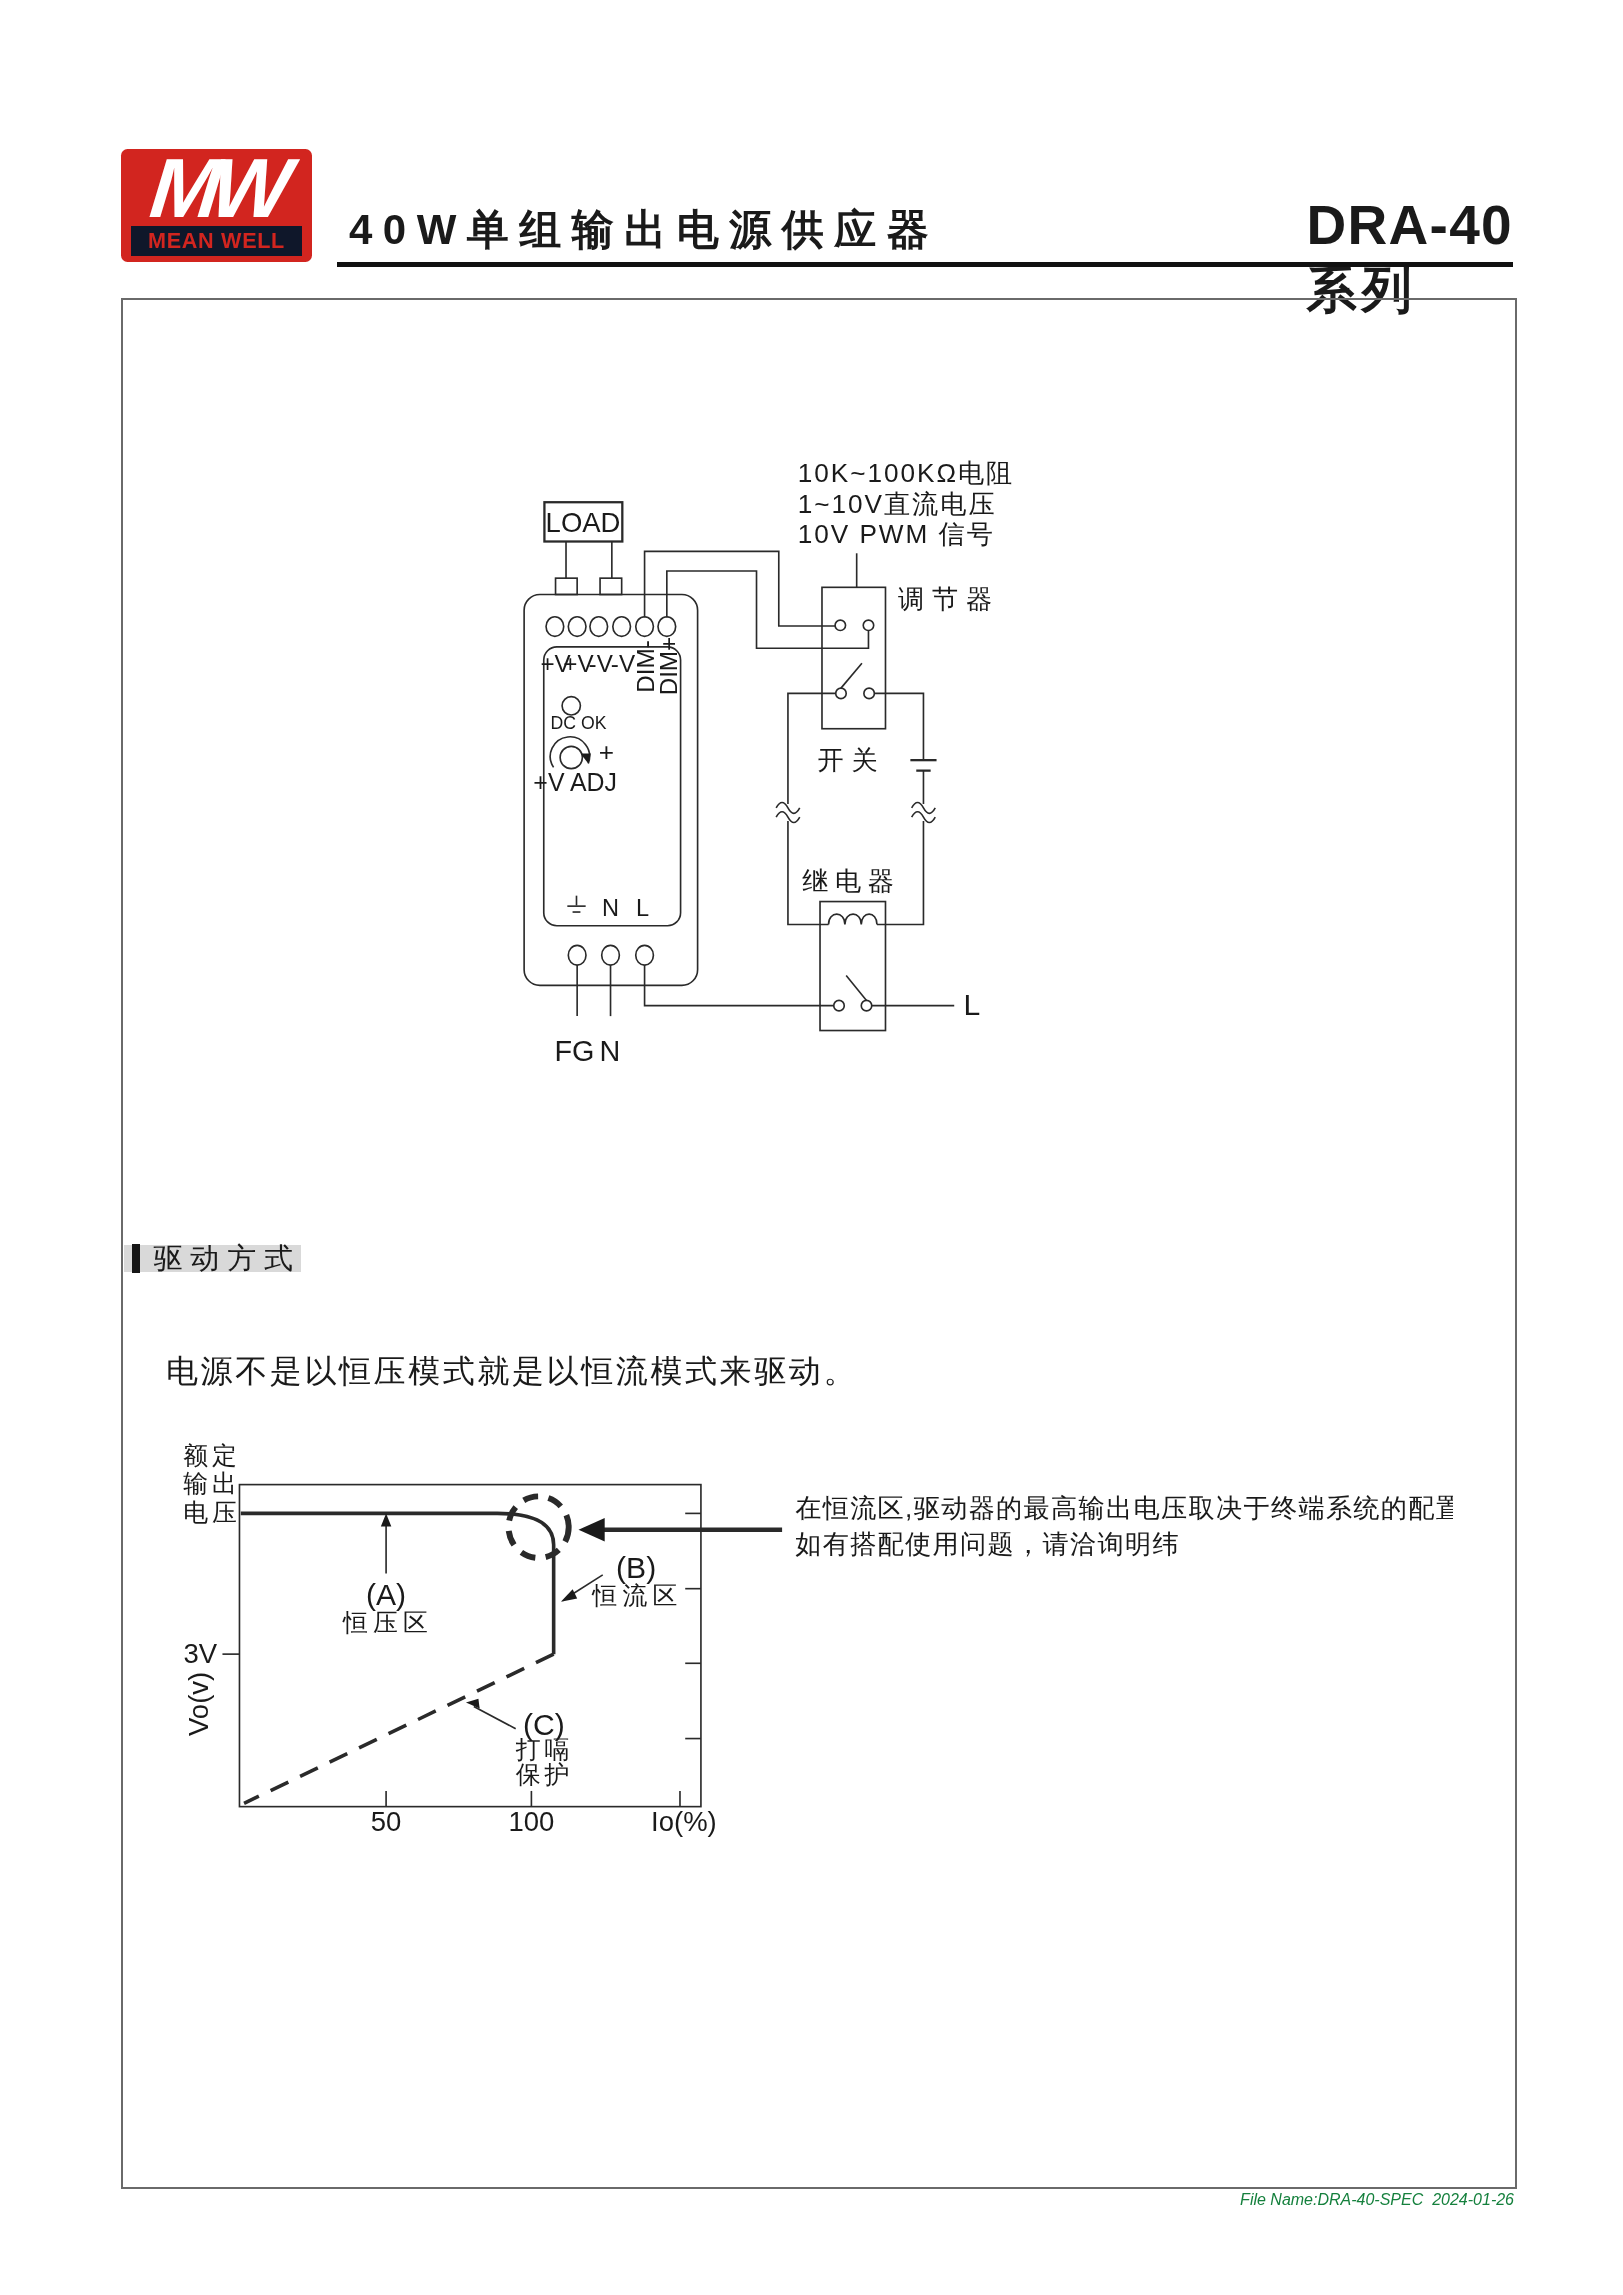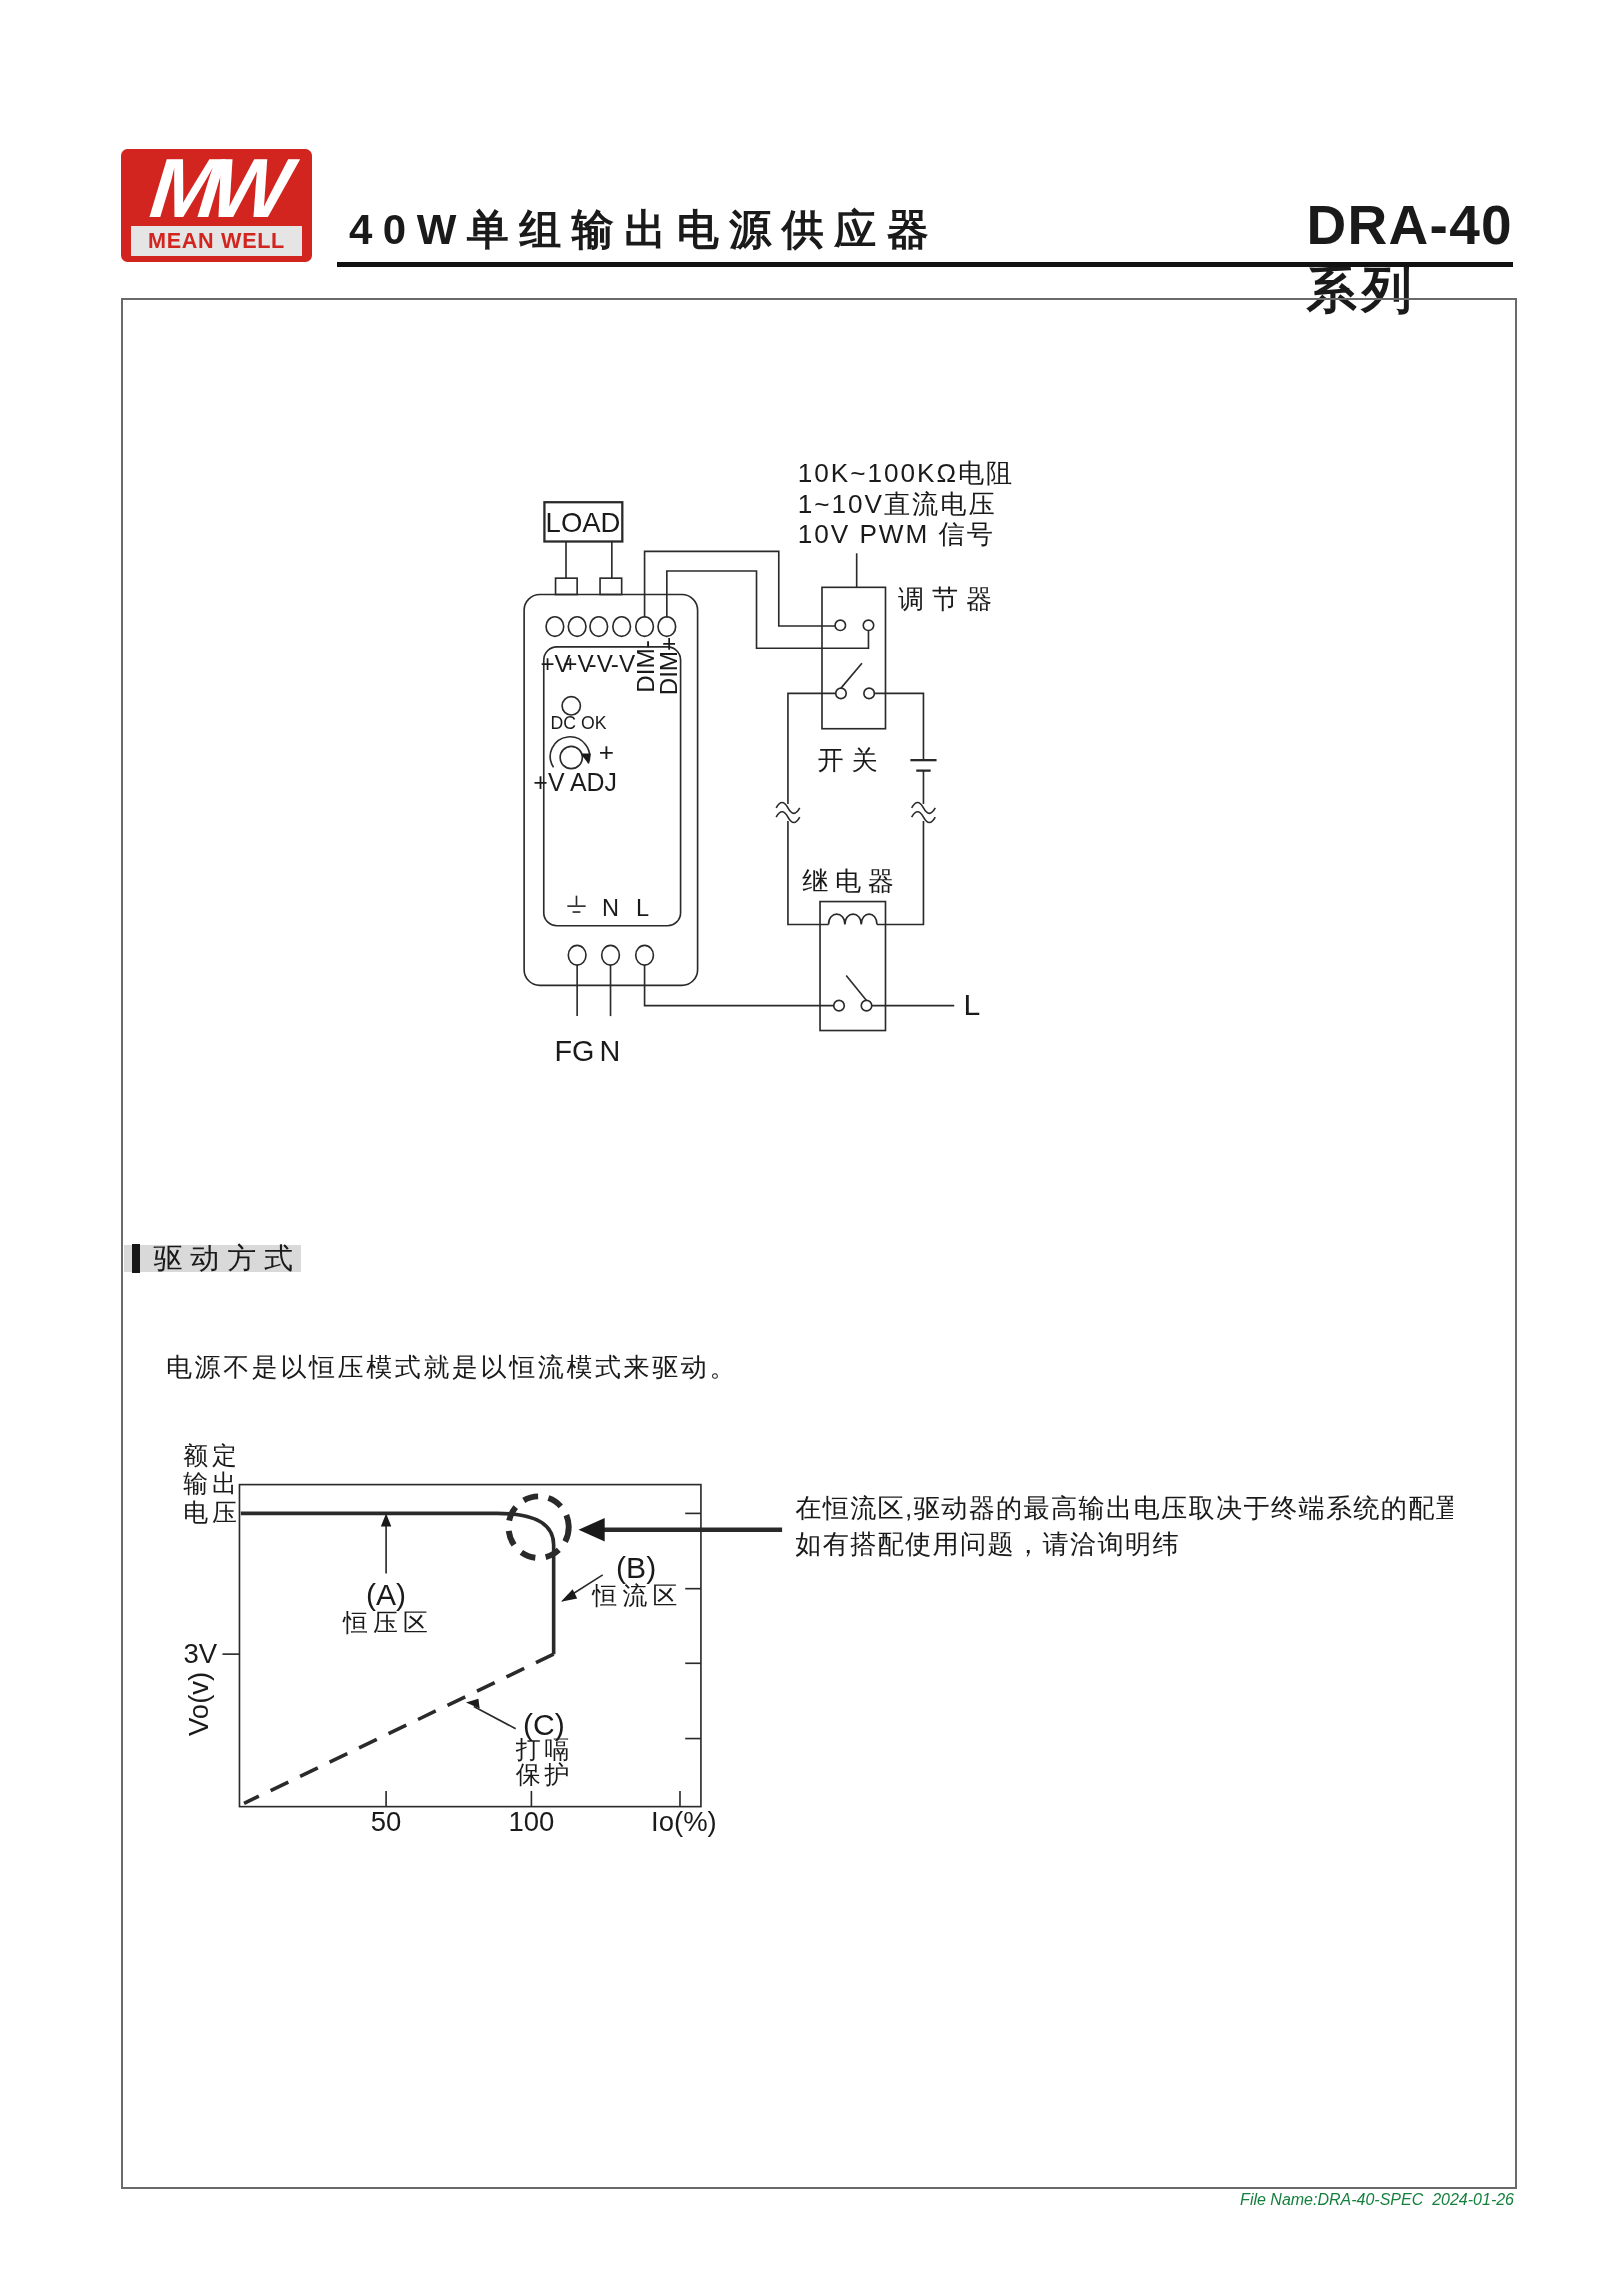--- a/index.html
+++ b/index.html
@@ -4,37 +4,37 @@
 <style>
   html,body{margin:0;padding:0;background:#ffffff;}
   .page{position:relative;width:1623px;height:2295px;background:#fff;overflow:hidden;
         font-family:"Liberation Sans",sans-serif;color:#1a1a1a;}
   .abs{position:absolute;}
   
   .logo{left:121px;top:149px;width:191px;height:113px;background:#d2251f;border-radius:6.5px;}
   .logo-mw{position:absolute;left:0;right:0;top:-9.2px;text-align:center;color:#fff;
            font-style:italic;font-weight:bold;font-size:84px;letter-spacing:-9.2px;
            transform:skewX(-6deg);}
-  .logo-sub{position:absolute;left:9.2px;right:9.2px;bottom:5.2px;height:30px;background:#e5e5e5;
+  .logo-sub{position:absolute;left:9.2px;right:9.2px;bottom:5.2px;height:30px;background:#0f172a;
             border:1.3px solid #d2251f;display:flex;align-items:center;justify-content:center;
             color:#d2251f;font-weight:bold;font-size:21.6px;letter-spacing:0.7px;}
   .title{left:349px;top:202px;font-size:42px;font-weight:600;letter-spacing:10.5px;white-space:nowrap;}
   .series{top:193px;right:110px;display:flex;align-items:baseline;flex-direction:column;}
   .series-main{font-size:55px;font-weight:bold;letter-spacing:1.3px;}
   .series-suffix{font-size:50px;font-weight:600;letter-spacing:5.2px;}
   .header-rule{left:337px;top:262px;width:1176px;height:5.2px;background:#111;}
   
   .content-box{left:121px;top:298px;width:1392px;height:1887px;border:2px solid #6a6a6a;}
   .note{left:196px;top:346px;font-size:26px;letter-spacing:1.3px;white-space:nowrap;}
   
   .section-header{left:124px;top:1245px;width:177px;height:27px;background:#d9d9d9;
                   display:flex;align-items:center;}
   .section-square{width:19.6px;height:29px;background:#161616;margin-left:7.9px;}
   .section-title{font-size:29px;letter-spacing:7.9px;margin-left:13px;white-space:nowrap;}
-  .body-line{left:166px;top:1350px;font-size:26px;letter-spacing:2.6px;white-space:nowrap;}
+  .body-line{left:166px;top:1350px;font-size:32px;letter-spacing:2.6px;white-space:nowrap;}
   .footer{top:2191px;right:109px;font-size:16px;font-style:italic;color:#15803d;white-space:pre;}
   svg text{font-family:"Liberation Sans",sans-serif;fill:#1a1a1a;}
   .stroke{stroke:#2a2a2a;fill:none;}
 </style>
 </head>
 <body>
 
 <div class="page">
 
   <div class="abs logo">

